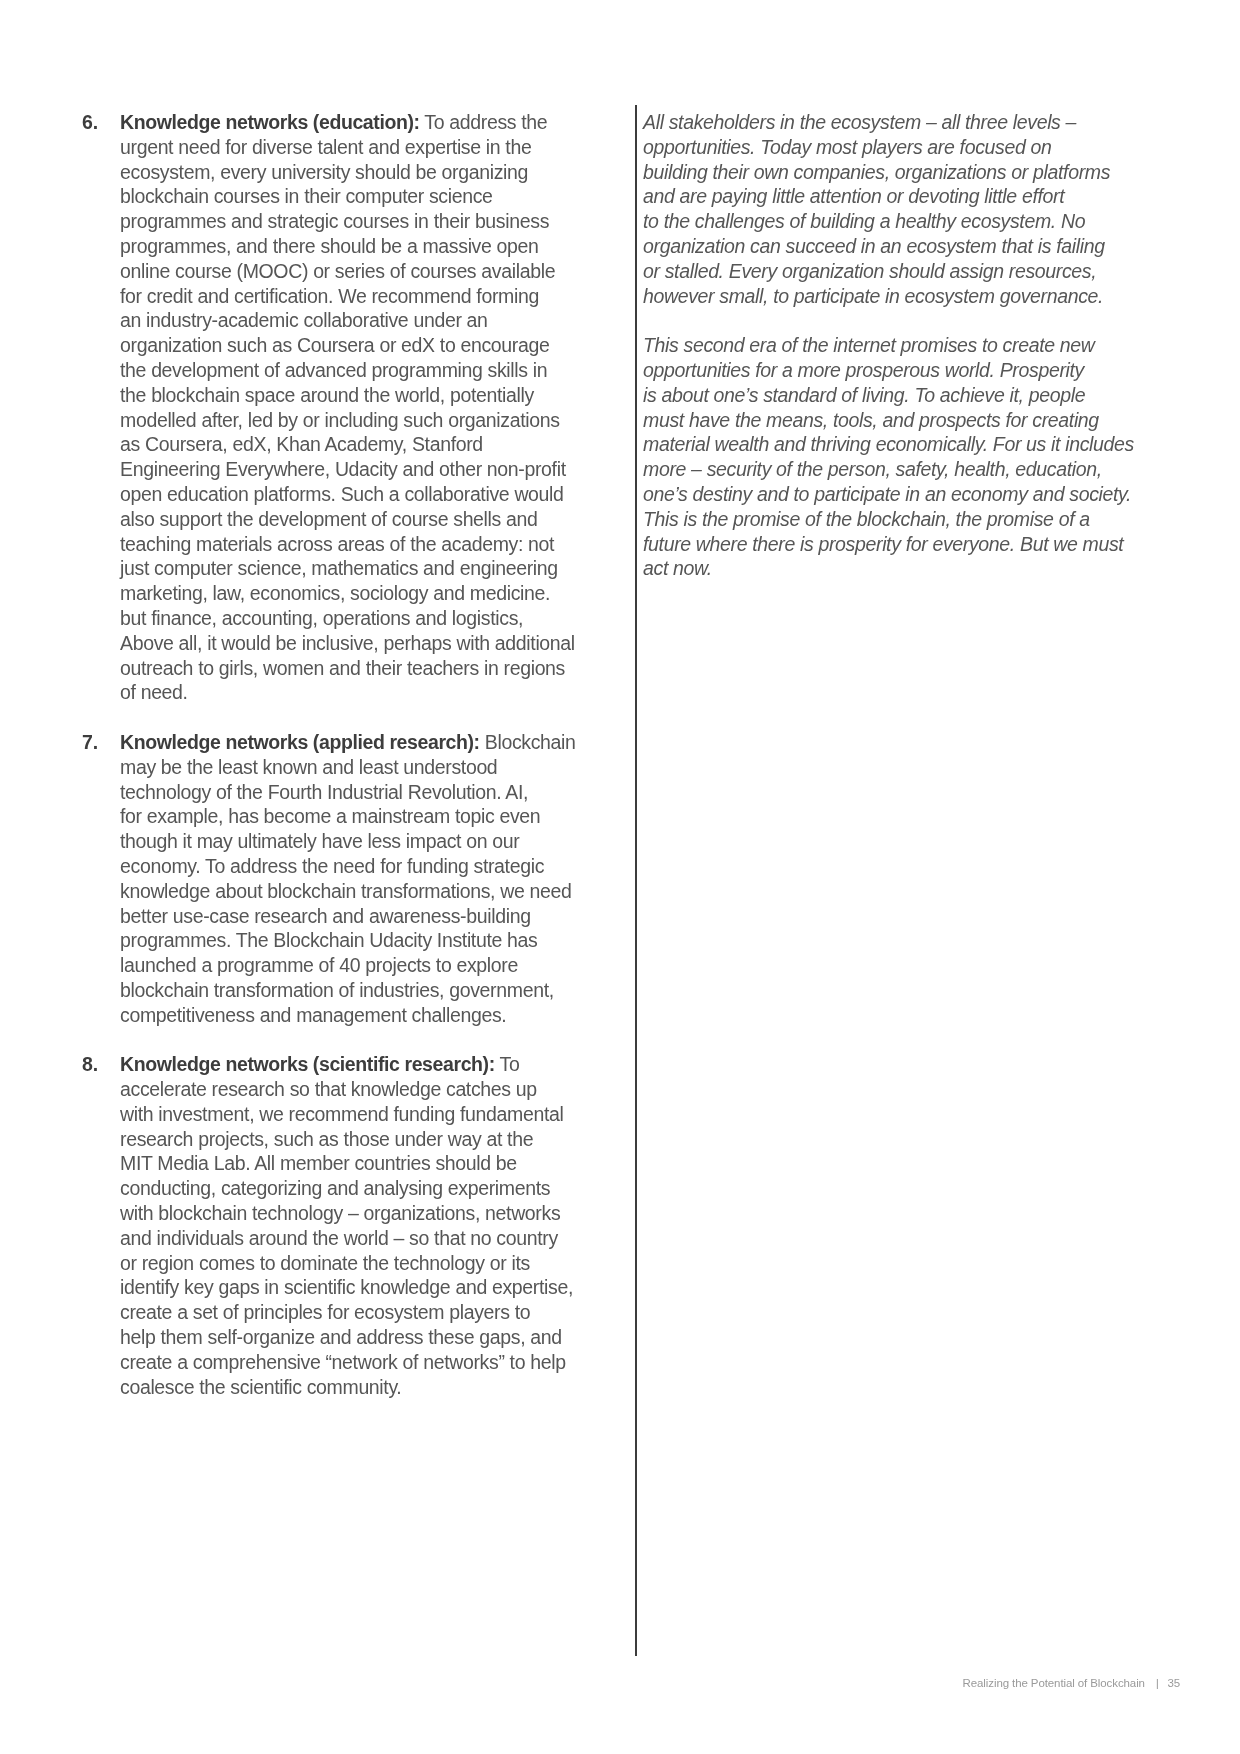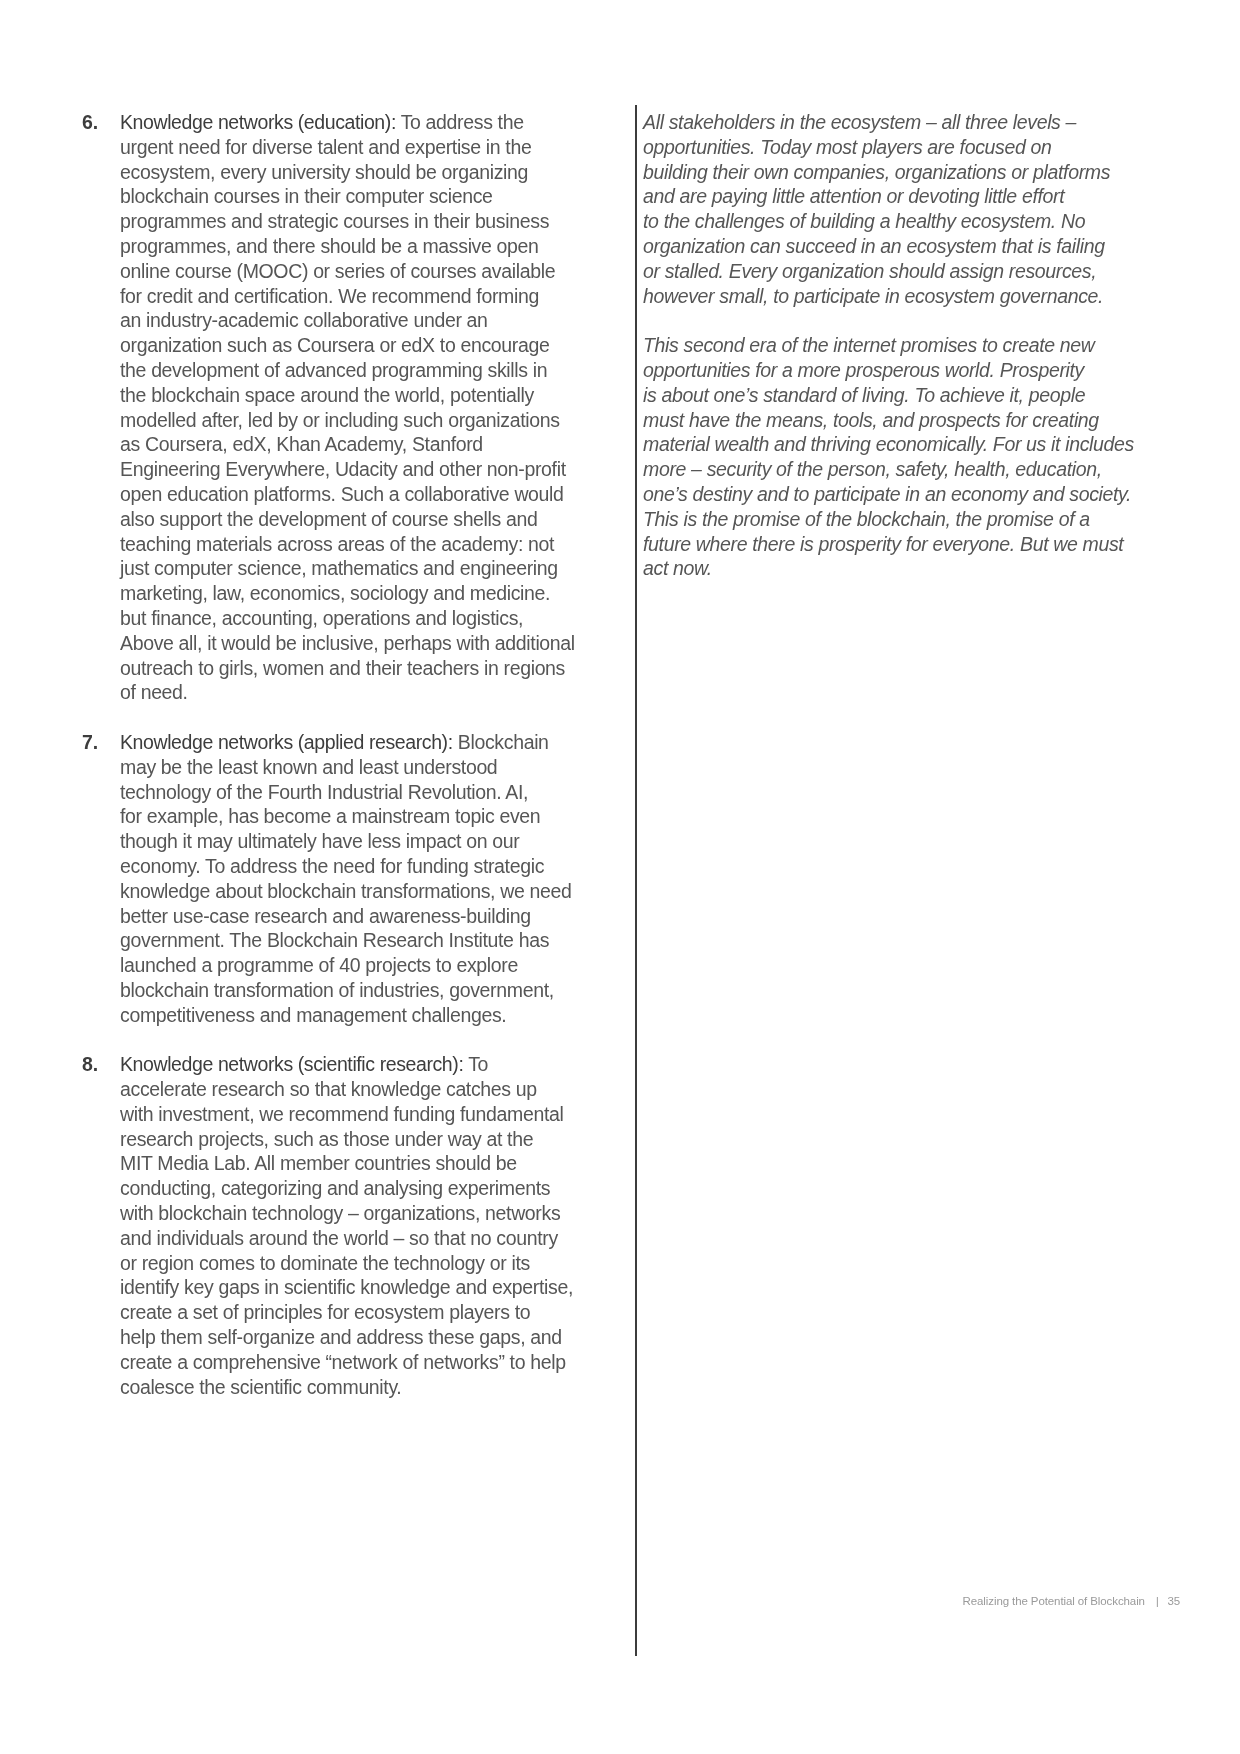--- a/index.html
+++ b/index.html
@@ -56,32 +56,32 @@
       letter-spacing: -0.1px;
     }
     .line {
       display: block;
       font-size: 19.5px;
       line-height: 24.8px;
       white-space: nowrap;
       letter-spacing: -0.35px;
     }
     .item-title {
-      font-weight: normal;
+      font-weight: bold;
       color: #3d3d3d;
       letter-spacing: -0.4px;
     }
     .para {
       margin-bottom: 24.8px;
       font-style: italic;
     }
     .footer {
       position: absolute;
       right: 60px;
-      top: 1595px;
+      top: 1677px;
       font-size: 11.5px;
       color: #9a9a9a;
       white-space: nowrap;
       letter-spacing: -0.1px;
     }
     .footer .sep {
       display: inline-block;
       margin: 0 9px 0 11px;
       color: #8a8a8a;
       font-size: 10px;
@@ -125,21 +125,21 @@
     <div class="item">
       <span class="item-num">7.</span>
       <span class="line"><span class="item-title">Knowledge networks (applied research):</span><span> Blockchain</span></span>
       <span class="line">may be the least known and least understood</span>
       <span class="line">technology of the Fourth Industrial Revolution. AI,</span>
       <span class="line">for example, has become a mainstream topic even</span>
       <span class="line">though it may ultimately have less impact on our</span>
       <span class="line">economy. To address the need for funding strategic</span>
       <span class="line">knowledge about blockchain transformations, we need</span>
       <span class="line">better use-case research and awareness-building</span>
-      <span class="line">government. The Blockchain Research Institute has</span>
+      <span class="line">programmes. The Blockchain Udacity Institute has</span>
       <span class="line">launched a programme of 40 projects to explore</span>
       <span class="line">blockchain transformation of industries, government,</span>
       <span class="line">competitiveness and management challenges.</span>
     </div>
 
     <div class="item">
       <span class="item-num">8.</span>
       <span class="line"><span class="item-title">Knowledge networks (scientific research):</span><span> To</span></span>
       <span class="line">accelerate research so that knowledge catches up</span>
       <span class="line">with investment, we recommend funding fundamental</span>

